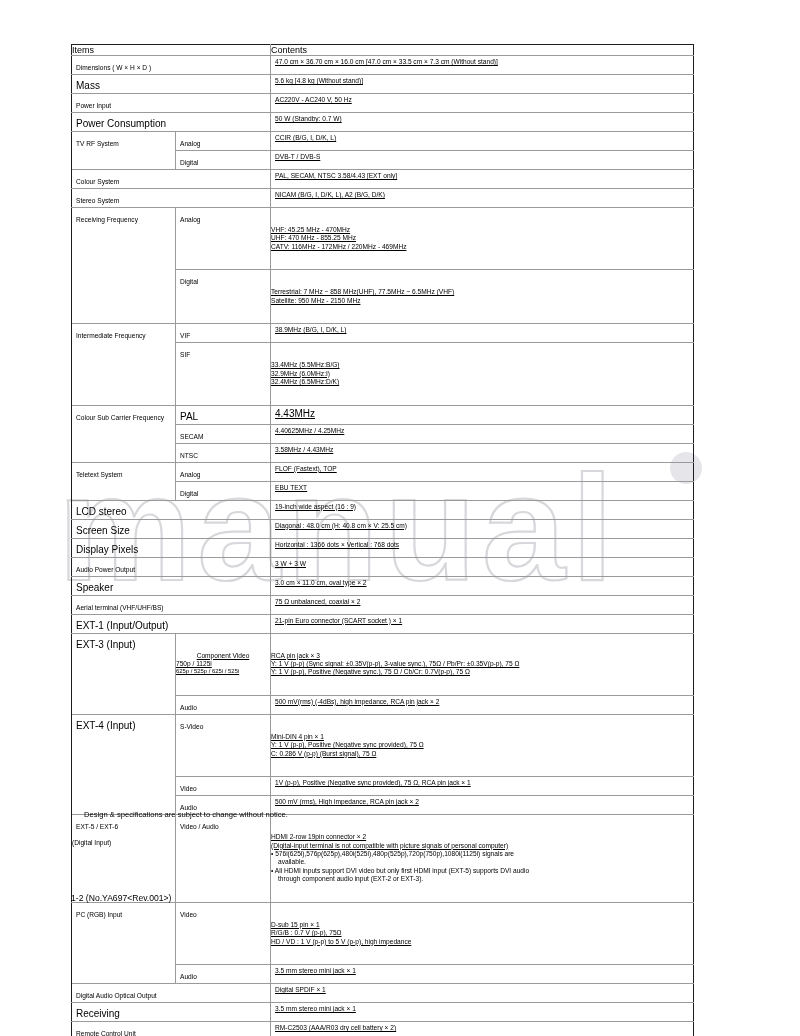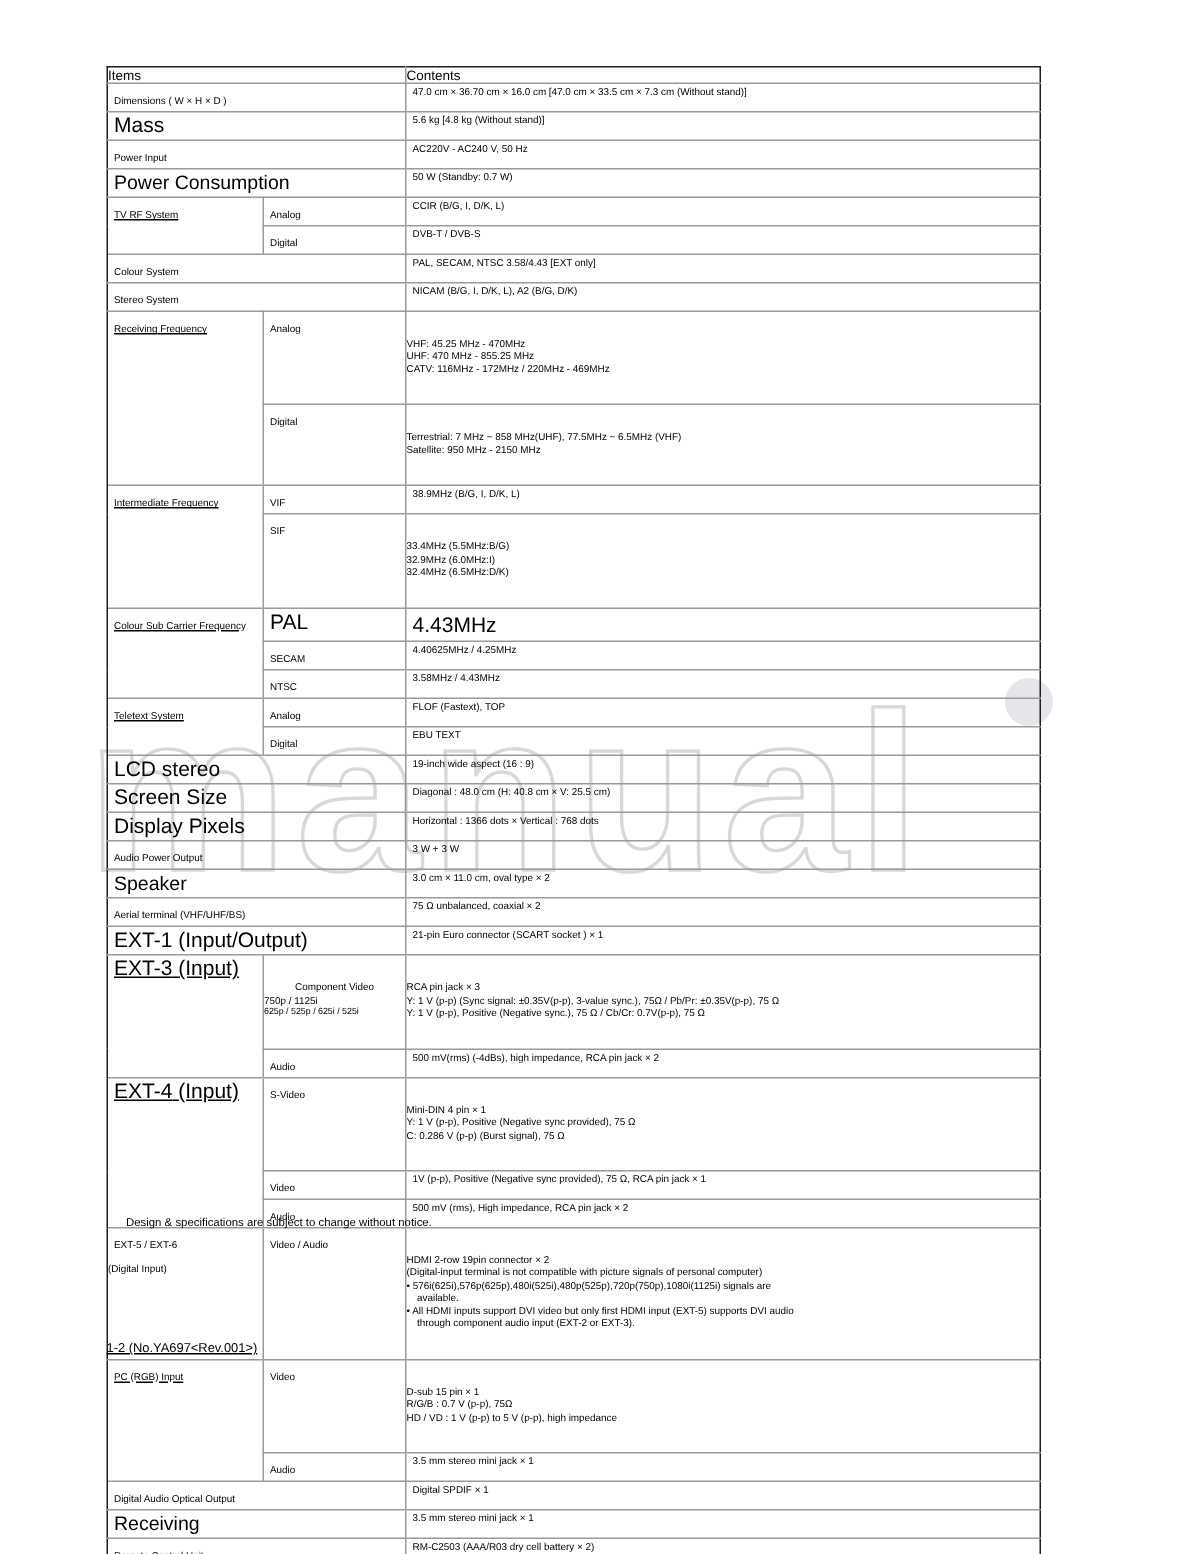--- a/index.html
+++ b/index.html
@@ -65,59 +65,58 @@
   
   #spec-table {
     border: 1.4px solid #1d1d1d;
   }
 
   .cell {
     padding: 2px 3px 2px 4px;
     line-height: 1.28;
     font-size: 7.6px;
   }
-  .cell.big   { font-size: 13px; }
-  .cell.mid   { font-size: 14px; }
+  .cell.big   { font-size: 10px; }
+  .cell.mid   { font-size: 10px; }
   .cell.small { font-size: 6.6px; }
 
   .head-cell {
     text-align: center;
     font-size: 9px;
     padding: 3px 0 4px 0;
     border-bottom: 1.4px solid #1d1d1d;
   }
 
   .sub-label { padding-right: 4px; }
   .sub-label.center { text-align: center; padding-right: 0; }
 
   .l-heavy { border-left: 1.4px solid #1d1d1d !important; }
   .r-heavy { border-right: 1.4px solid #1d1d1d !important; }
   .t-heavy { border-top: 1.4px solid #1d1d1d !important; }
   .b-heavy { border-bottom: 1.4px solid #1d1d1d !important; }
-  .no-b    { border-bottom: none !important; text-decoration: underline; }
-
-  .line { display: block; white-space: nowrap; }
+  .no-b    { border-bottom: none !important; }
+
+  .line { display: block; white-space: nowrap; text-decoration: underline; }
   .justify { text-align: justify; text-align-last: left; }
   .indent { padding-left: 7px; display: block; }
   .bullet-line { display: block; }
 
   
   #design-note {
     position: absolute;
     left: 84px;
     top: 810px;
     font-size: 7.6px;
     line-height: 1.3;
   }
   #page-footer {
     position: absolute;
     left: 71px;
     top: 893px;
     font-size: 8.6px;
-    text-decoration: underline;
   }
 </style>
 </head>
 <body>
 
 <div id="watermark">
   <svg width="700" height="180" viewBox="0 0 700 180" xmlns="http://www.w3.org/2000/svg">
     <text class="wm-text" x="0" y="140">manual</text>
     <circle class="wm-dot" cx="628" cy="28" r="16"></circle>
   </svg>

